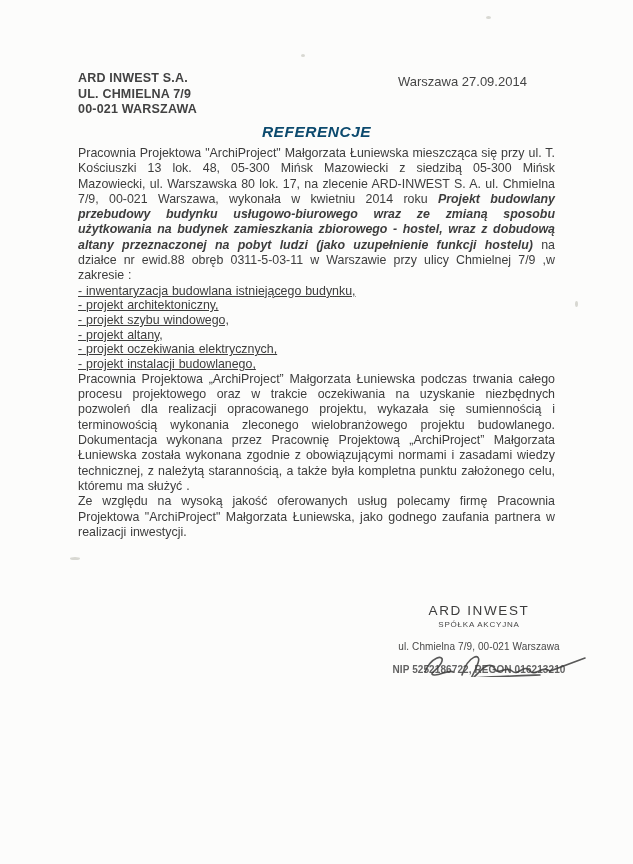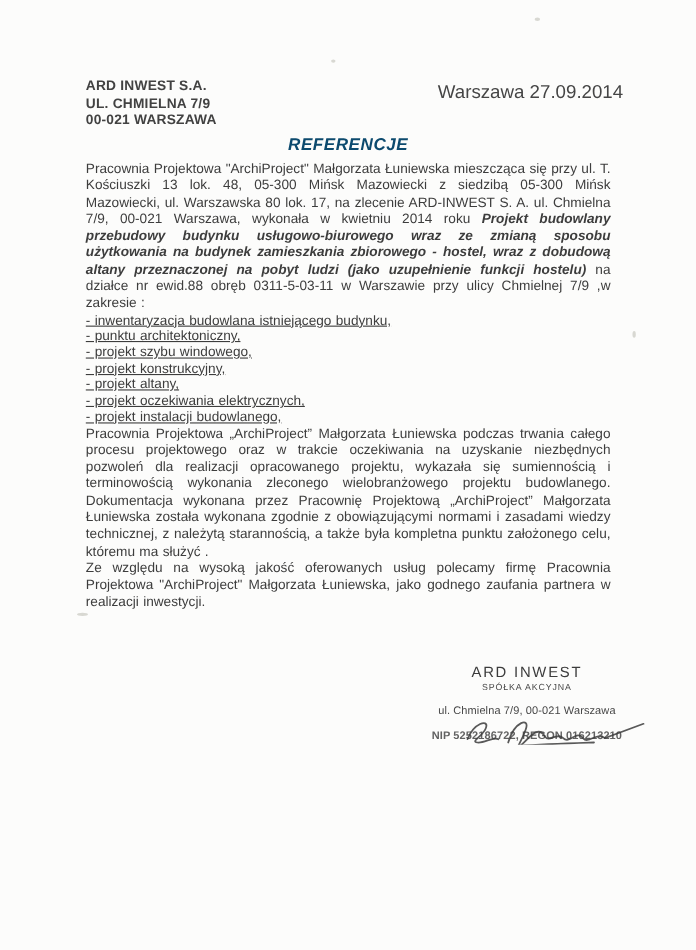--- a/index.html
+++ b/index.html
@@ -16,21 +16,21 @@
     color: #3d3d3d;
   }
   
   .sender {
     position: absolute; left: 78px; top: 71px;
     font-weight: bold; font-size: 12.5px; line-height: 15.5px;
     letter-spacing: 0.2px; color: #424242;
   }
   .dateline {
     position: absolute; left: 398px; top: 74px;
-    font-size: 17px; color: #454545;
+    font-size: 13px; color: #454545;
   }
   .title {
     position: absolute; left: 0; top: 123px; width: 633px;
     margin: 0; text-align: center;
     font-size: 15.5px; font-weight: bold; font-style: italic;
     letter-spacing: 0.5px; color: #0c4a6e;
   }
   
   .bodycol {
     position: absolute; left: 78px; top: 146px; width: 477px;
@@ -81,23 +81,22 @@
     <div>00-021 WARSZAWA</div>
   </div>
   <div class="dateline">Warszawa 27.09.2014</div>
 
   <h1 class="title">REFERENCJE</h1>
 
   <div class="bodycol">
     <p><span>Pracownia Projektowa "ArchiProject" Małgorzata Łuniewska mieszcząca się przy ul. T. Kościuszki 13 lok. 48, 05-300 Mińsk Mazowiecki z siedzibą 05-300 Mińsk Mazowiecki, ul. Warszawska 80 lok. 17, na zlecenie ARD-INWEST S. A. ul. Chmielna 7/9, 00-021 Warszawa, wykonała w kwietniu 2014 roku </span><span class="bi">Projekt budowlany przebudowy budynku usługowo-biurowego wraz ze zmianą sposobu użytkowania na budynek zamieszkania zbiorowego - hostel, wraz z dobudową altany przeznaczonej na pobyt ludzi (jako uzupełnienie funkcji hostelu)</span><span> na działce nr ewid.88 obręb 0311-5-03-11 w Warszawie przy ulicy Chmielnej 7/9 ,w zakresie :</span></p>
     <ul class="scope">
       <li>- inwentaryzacja budowlana istniejącego budynku,</li>
-      <li>- punktu architektoniczny,</li>
+      <li>- projekt architektoniczny,</li>
       <li>- projekt szybu windowego,</li>
-      <li>- projekt konstrukcyjny,</li>
       <li>- projekt altany,</li>
       <li>- projekt oczekiwania elektrycznych,</li>
       <li>- projekt instalacji budowlanego,</li>
     </ul>
     <p>Pracownia Projektowa „ArchiProject” Małgorzata Łuniewska podczas trwania całego procesu projektowego oraz w trakcie oczekiwania na uzyskanie niezbędnych pozwoleń dla realizacji opracowanego projektu, wykazała się sumiennością i terminowością wykonania zleconego wielobranżowego projektu budowlanego. Dokumentacja wykonana przez Pracownię Projektową „ArchiProject” Małgorzata Łuniewska została wykonana zgodnie z obowiązującymi normami i zasadami wiedzy technicznej, z należytą starannością, a także była kompletna punktu założonego celu, któremu ma służyć .</p>
     <p>Ze względu na wysoką jakość oferowanych usług polecamy firmę Pracownia Projektowa "ArchiProject" Małgorzata Łuniewska, jako godnego zaufania partnera w realizacji inwestycji.</p>
   </div>
 
   <div class="stamp">
     <div class="stamp-company">ARD INWEST</div>

